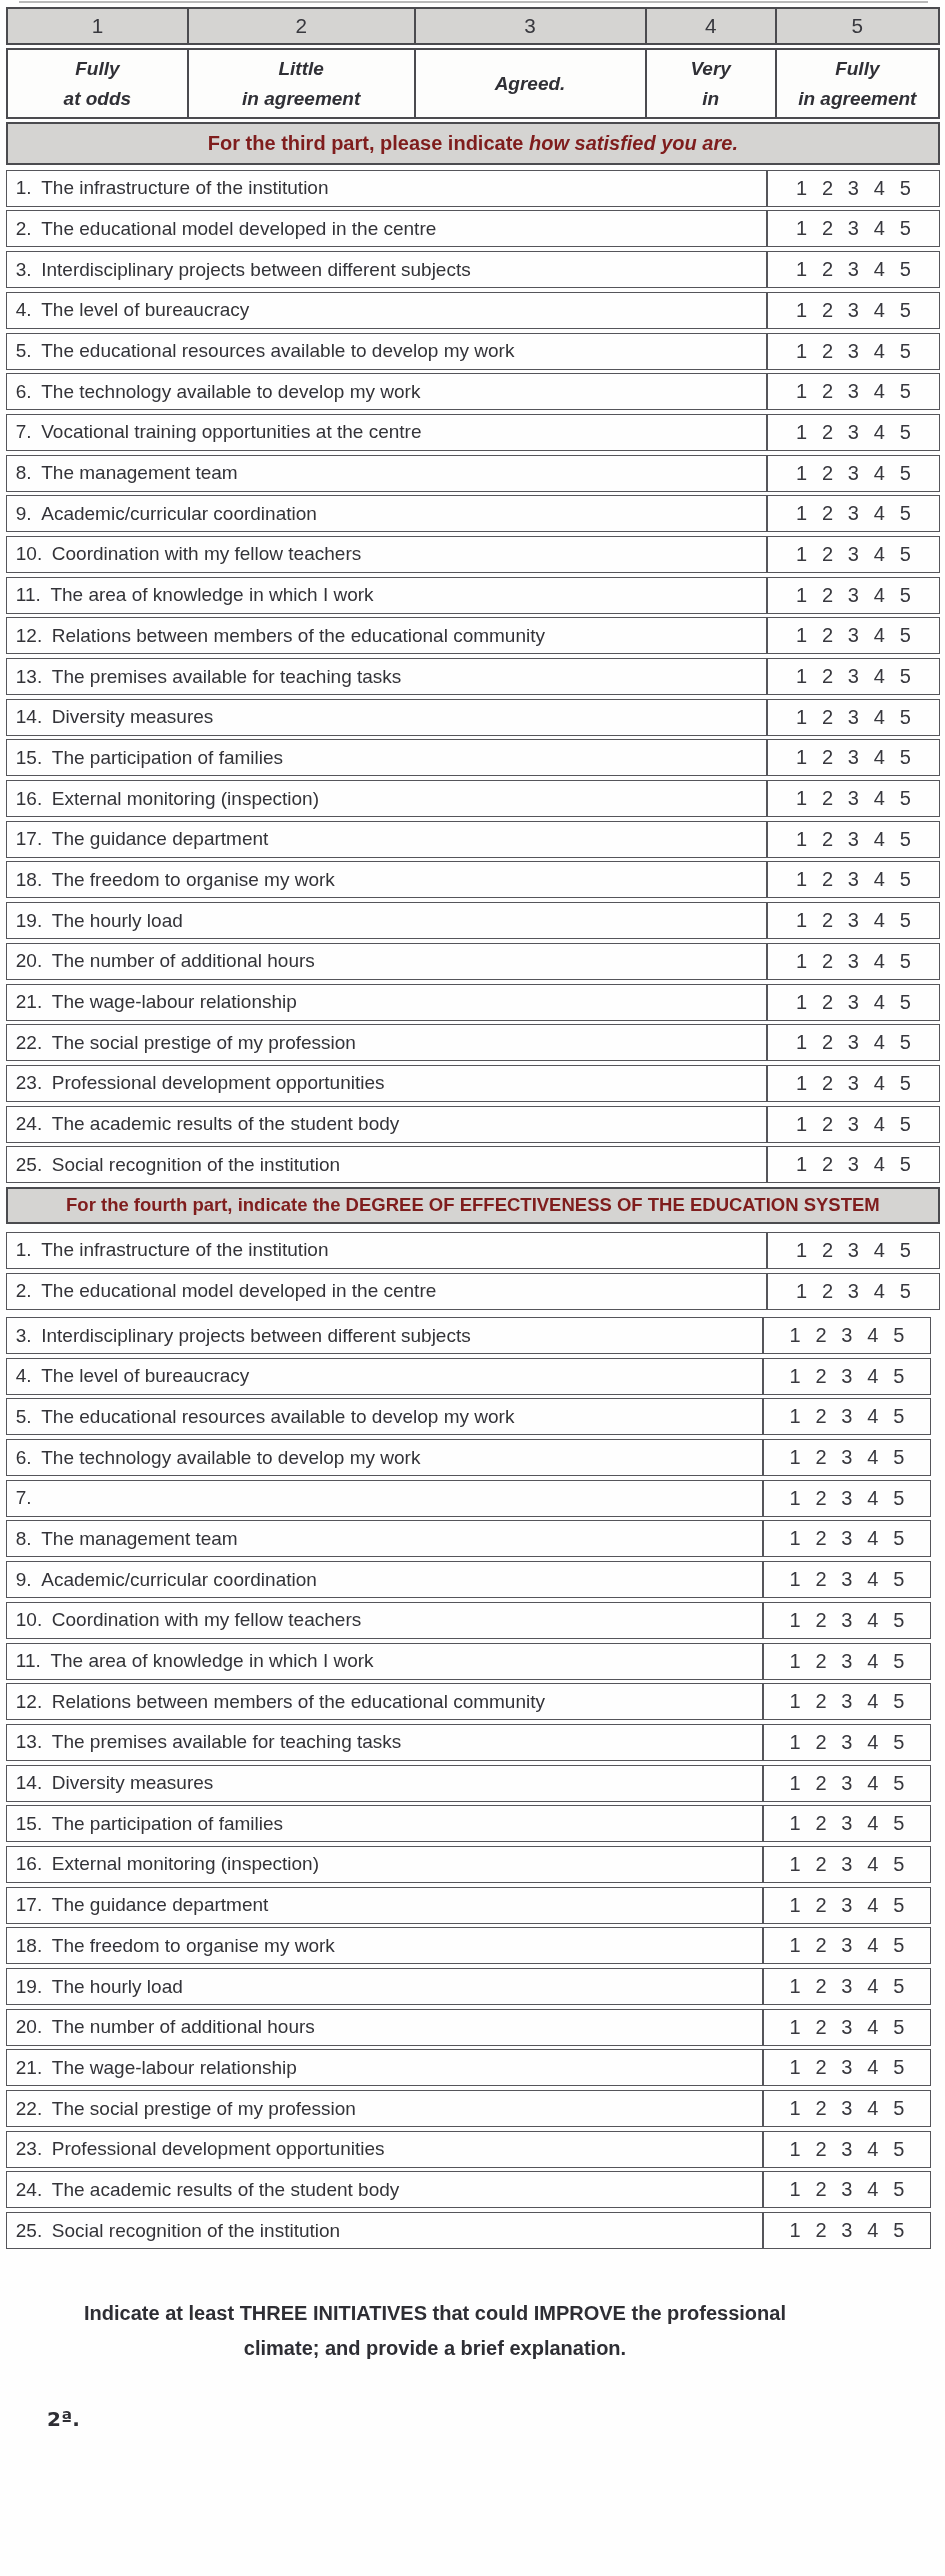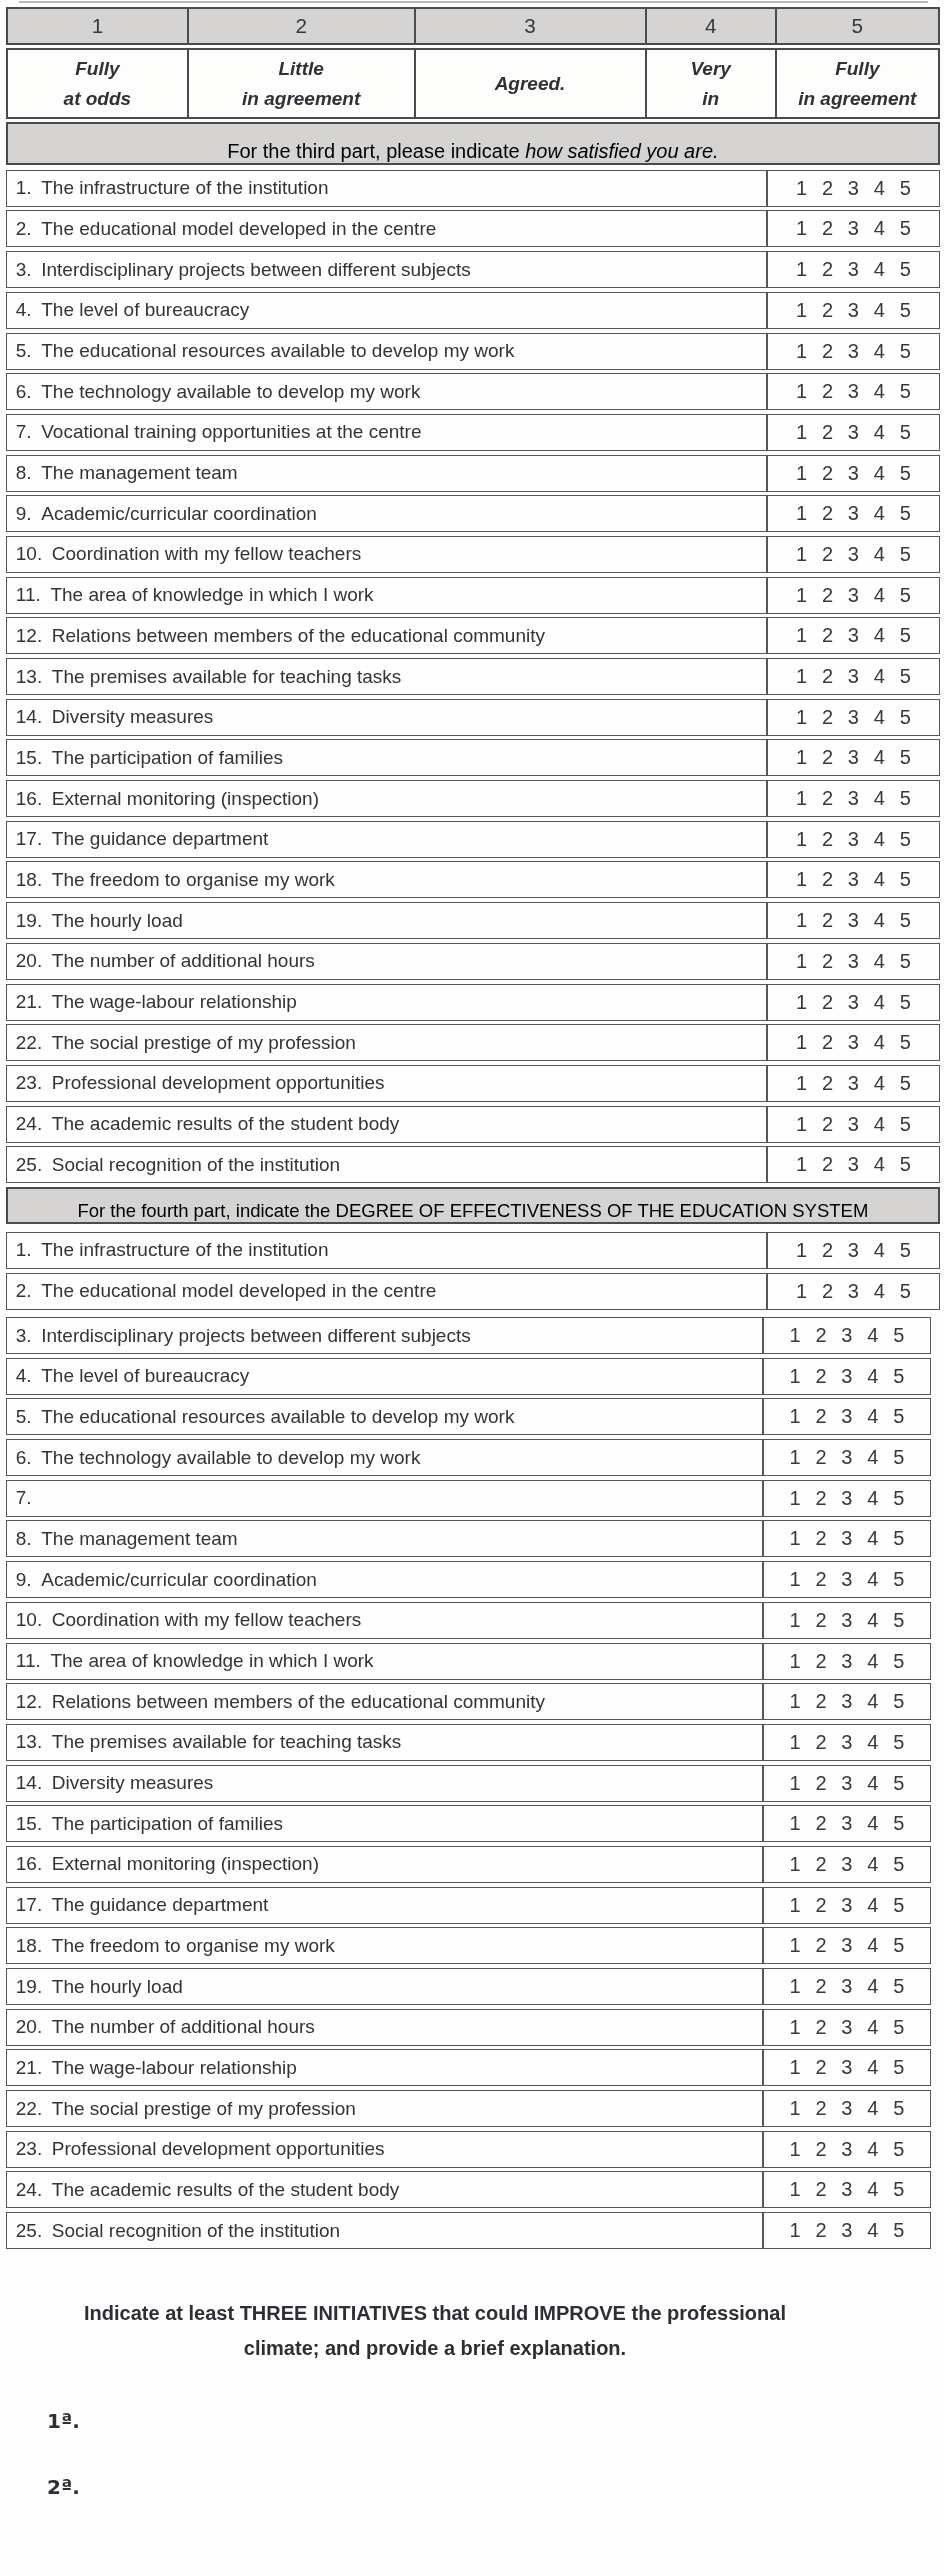--- a/index.html
+++ b/index.html
@@ -64,25 +64,25 @@
     line-height: 1.55;
     color: #303036;
   }
   
   .section-header {
     box-sizing: border-box;
     border: 2.2px solid #4b4b4f;
     background: #d5d4d2;
     height: 43px;
     display: flex;
-    align-items: flex-end;
+    align-items: center;
     justify-content: center;
-    font-weight: normal;
+    font-weight: bold;
     font-size: 20px;
-    color: #000000;
+    color: #7f1d1d;
     margin-bottom: 4.4px;
     white-space: pre;
     overflow: hidden;
   }
   .section-header .it { font-style: italic; }
   .section-header.part4 {
     height: 37px;
     font-size: 18.5px;
     margin-bottom: 8px;
   }
@@ -878,18 +878,17 @@
             <span class="digit">4</span>
             <span class="digit">5</span>
           </div>
   </div>
 </div>
 
   </div>
 
   <div class="footer">
     <div class="prompt"><span>Indicate at least THREE INITIATIVES that could IMPROVE the professional</span><br><span>climate; and provide a brief explanation.</span></div>
-    <div class="blank blank1"><span>1ª.</span></div>
     <div class="blank blank2"><span>2ª.</span></div>
   </div>
 
 </div>
 
 
 </body></html>

